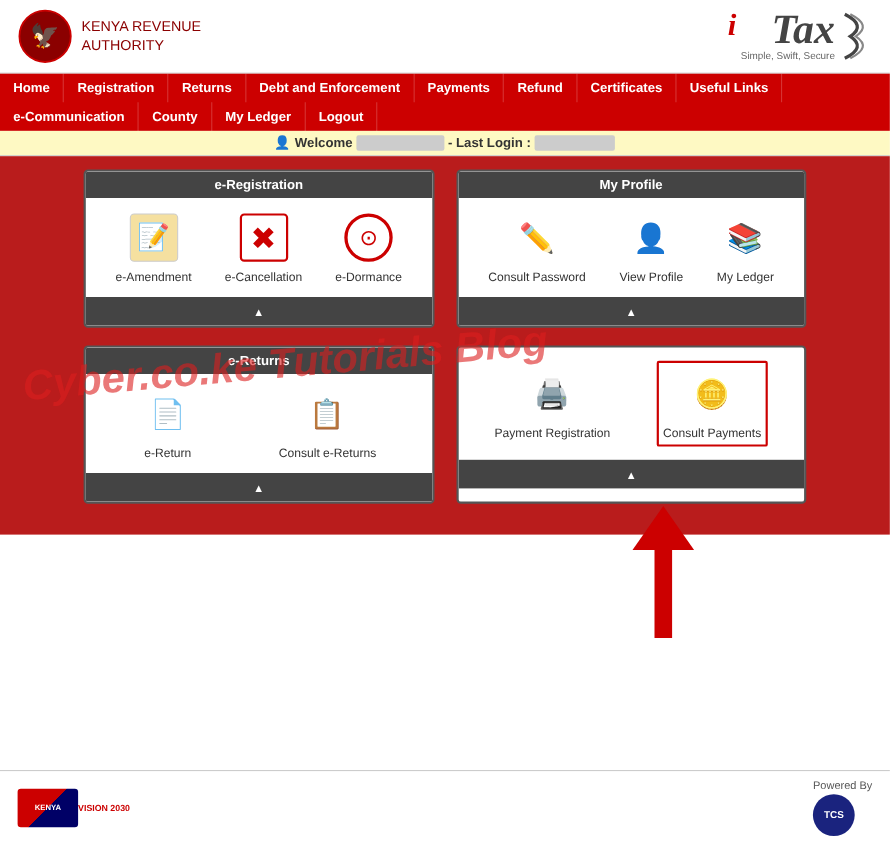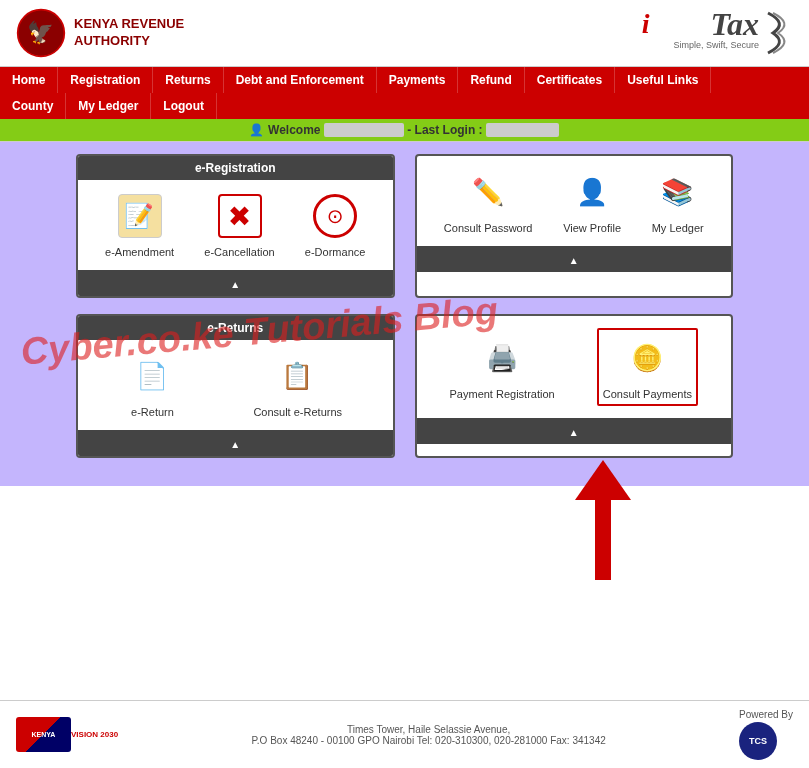--- a/index.html
+++ b/index.html
@@ -1,34 +1,34 @@
 <!DOCTYPE html>
 <html><head>
   <meta charset="utf-8">
   <style>
     * { margin: 0; padding: 0; box-sizing: border-box; }
     body { width: 809px; height: 768px; font-family: Arial, sans-serif; background: #fff; overflow: hidden; position: relative; }
 
     
     .header { display: flex; justify-content: space-between; align-items: center; padding: 8px 16px; background: #fff; border-bottom: 1px solid #ccc; }
     .kra-logo { display: flex; align-items: center; gap: 8px; }
-    .kra-text { font-size: 13px; font-weight: bold; color: #8B0000; text-transform: uppercase; line-height: 1.3; }
+    .kra-text { font-size: 13px; font-weight: normal; color: #8B0000; text-transform: uppercase; line-height: 1.3; }
     .itax-logo { text-align: right; }
 
     
     .nav-bar { background: #cc0000; padding: 0; }
     .nav-row1, .nav-row2 { display: flex; align-items: flex-start; }
     .nav-item { color: #fff; padding: 6px 12px; font-size: 12px; font-weight: bold; cursor: pointer; white-space: nowrap; border-right: 1px solid rgba(255,255,255,0.2); }
 
     
-    .welcome-bar { background: #84cc16; text-align: center; padding: 4px; font-size: 12px; color: #333; border-bottom: 1px solid #ccc; }
+    .welcome-bar { background: #fef9c3; text-align: center; padding: 4px; font-size: 12px; color: #333; border-bottom: 1px solid #ccc; }
     .welcome-bar span { font-weight: bold; }
 
     
-    .main-content { padding: 12px 76px; background: #c4b5fd; }
+    .main-content { padding: 12px 76px; background: #b91c1c; }
 
     
     .dashboard-row { display: flex; gap: 20px; margin-bottom: 16px; }
     .dash-card { flex: 1; background: #fff; border: 2px solid #555; border-radius: 4px; overflow: hidden; }
     .dash-card-header { background: #444; color: #fff; text-align: center; padding: 5px; font-size: 12px; font-weight: bold; }
     .dash-card-body { padding: 12px; display: flex; justify-content: space-around; align-items: center; }
     .dash-card-footer { background: #444; padding: 4px; text-align: center; }
 
     .dash-item { text-align: center; cursor: pointer; }
     .dash-item-icon { width: 48px; height: 48px; margin: 0 auto 6px; display: flex; align-items: center; justify-content: center; }
@@ -66,22 +66,22 @@
     </svg>
     <div class="kra-text">
       <div>Kenya Revenue</div>
       <div>Authority</div>
     </div>
   </div>
   <div class="itax-logo">
     <div style="display:flex; align-items:flex-start; gap:4px;">
       <span style="font-size:28px; color:#cc0000; font-style:italic; font-weight:bold; font-family:serif;">i</span>
       <div>
-        <div style="font-size:32px; font-weight:bold; color:#444; font-style:italic; font-family:serif; line-height:1;">Tax</div>
-        <div style="font-size:9px; color:#666; text-align:center;margin-left:20px;">Simple, Swift, Secure</div>
+        <div style="font-size:38px; font-weight:bold; color:#444; font-style:italic; font-family:serif; line-height:1;">Tax</div>
+        <div style="font-size:9px; color:#666; text-align:center;">Simple, Swift, Secure</div>
       </div>
 
       <svg width="30" height="50" viewBox="0 0 30 50">
         <path d="M5,5 Q25,15 10,25 Q25,35 5,45" stroke="#444" stroke-width="3" fill="none"></path>
         <path d="M10,5 Q30,15 15,25 Q30,35 10,45" stroke="#888" stroke-width="2" fill="none"></path>
       </svg>
     </div>
   </div>
 </div>
 
@@ -90,20 +90,21 @@
     <div class="nav-item">Home</div>
     <div class="nav-item">Registration</div>
     <div class="nav-item">Returns</div>
     <div class="nav-item">Debt and Enforcement</div>
     <div class="nav-item">Payments</div>
     <div class="nav-item">Refund</div>
     <div class="nav-item">Certificates</div>
     <div class="nav-item">Useful Links</div>
   </div>
   <div class="nav-row2">
+    <div class="nav-item">e-Communication</div>
     <div class="nav-item">County</div>
     <div class="nav-item">My Ledger</div>
     <div class="nav-item">Logout</div>
   </div>
 </div>
 
 <div class="welcome-bar">
   <span>👤</span>
   <span> Welcome </span>
   <span style="background:#ccc; padding:0 20px; border-radius:2px;">&nbsp;&nbsp;&nbsp;&nbsp;&nbsp;&nbsp;&nbsp;&nbsp;&nbsp;&nbsp;&nbsp;&nbsp;</span>
@@ -139,20 +140,21 @@
           </div>
           <div class="dash-item-label">e-Dormance</div>
         </div>
       </div>
       <div class="dash-card-footer">
         <span style="color:#fff;font-size:10px;">▲</span>
       </div>
     </div>
 
     <div class="dash-card">
+      <div class="dash-card-header">My Profile</div>
       <div class="dash-card-body">
 
         <div class="dash-item">
           <div class="dash-item-icon">
             <div style="width:44px;height:44px;display:flex;align-items:center;justify-content:center;font-size:26px;">✏️</div>
           </div>
           <div class="dash-item-label">Consult Password</div>
         </div>
 
         <div class="dash-item">
@@ -234,21 +236,17 @@
 <div class="footer">
   <div class="footer-left">
 
     <div style="display:flex;flex-direction:row;align-items:center;">
       <div style="width:55px;height:35px;background:linear-gradient(135deg,#cc0000 50%,#000066 50%);border-radius:3px;display:flex;align-items:center;justify-content:center;">
         <span style="color:#fff;font-size:7px;font-weight:bold;line-height:1;text-align:center;">KENYA</span>
       </div>
       <div style="font-size:8px;font-weight:bold;color:#cc0000;">VISION 2030</div>
     </div>
   </div>
-  <div class="footer-center">
-    <div>Times Tower, Haile Selassie Avenue,</div>
-    <div>P.O Box 48240 - 00100 GPO Nairobi Tel: 020-310300, 020-281000 Fax: 341342</div>
-  </div>
   <div class="footer-right">
     <div>Powered By</div>
     <div style="width:38px;height:38px;border-radius:50%;background:#1a237e;display:flex;align-items:center;justify-content:center;color:#fff;font-size:9px;font-weight:bold;margin-top:2px;">TCS</div>
   </div>
 </div>
 
 </body></html>

